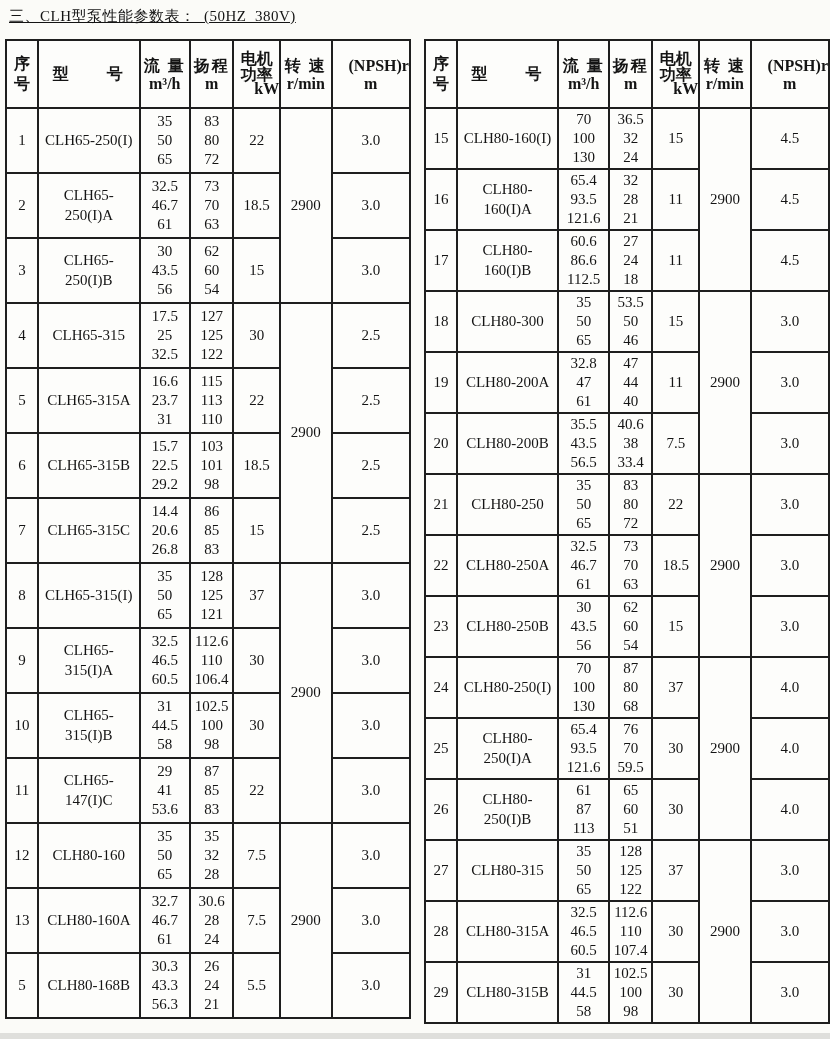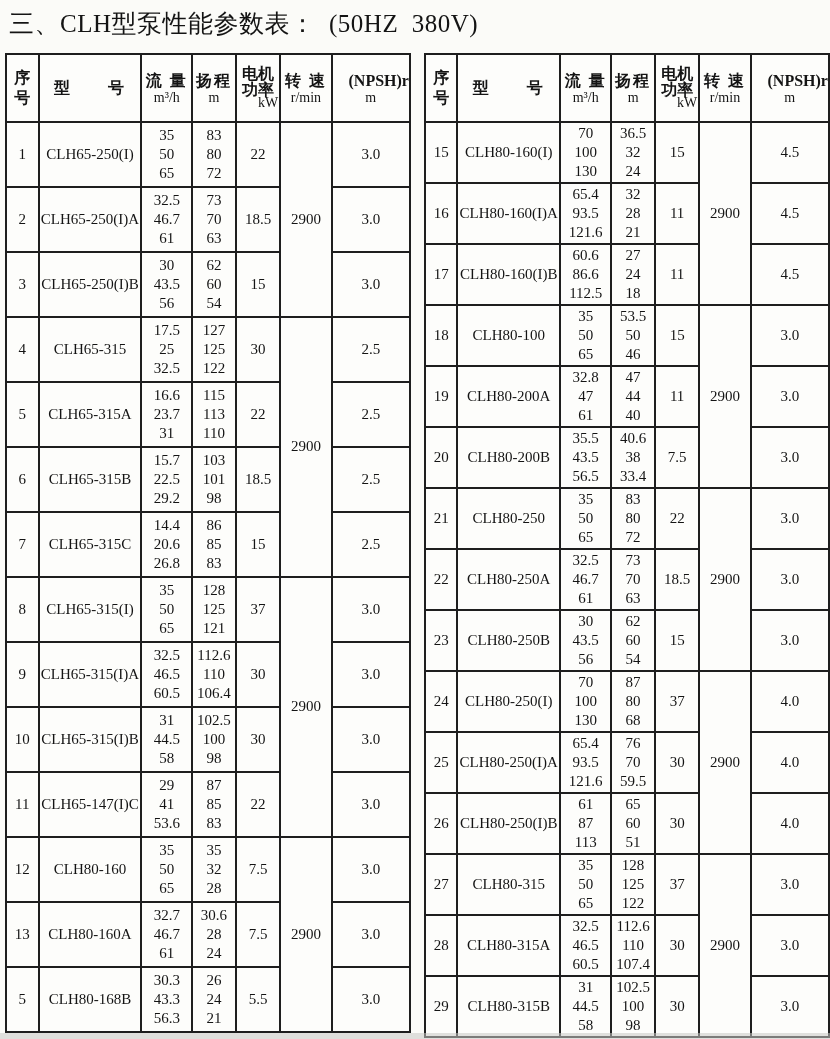--- a/index.html
+++ b/index.html
@@ -3,23 +3,24 @@
 <meta charset="utf-8">
 <style>
   html,body{margin:0;padding:0;}
   body{
     width:830px;height:1039px;position:relative;overflow:hidden;
     background:#fbfbf8;color:#141414;
     font-family:"Liberation Serif","DejaVu Serif",serif;
   }
   .page-title{
     padding:7px 0 0 9px;
-    font-size:25px;
+    font-size:15px;
     letter-spacing:0.5px;
     white-space:pre;
+    text-decoration:underline;
   }
   .tables-wrap{
     display:flex;
     gap:13px;
     margin:13px 0 0 5px;
     align-items:flex-start;
   }
   table.pump-table{
     border-collapse:collapse;
     table-layout:fixed;
@@ -32,21 +33,21 @@
     padding:0 1px;
     overflow:hidden;
   }
   table.pump-table th{
     height:66px;
     font-weight:700;
     font-size:16px;
     padding:0;
   }
   .h-main{line-height:1.22;letter-spacing:2px;}
-  .h-unit{font-size:14px;font-weight:400;line-height:1.0;letter-spacing:0;}
+  .h-unit{font-size:16px;font-weight:700;line-height:1.0;letter-spacing:0;}
   th[data-name="column-header-power"] .h-main{line-height:1.02;letter-spacing:0;}
   th[data-name="column-header-power"] .h-unit{margin-top:-2px;margin-left:20px;}
   th[data-name="column-header-npsh"] .h-main{font-size:16px;font-weight:700;letter-spacing:0;margin-left:16px;}
   th[data-name="column-header-index"] .h-main{letter-spacing:0;}
 
   table.pump-table td{font-size:15px;line-height:1.28;}
   td[data-name="cell-model"]{
     text-align:left;
     padding-left:5px;
     font-size:13.5px;
@@ -298,21 +299,21 @@
         <tr data-name="table-row">
           <td data-name="cell-index">17</td>
           <td data-name="cell-model">CLH80-160(I)B</td>
           <td data-name="cell-flow">60.6<br>86.6<br>112.5</td>
           <td data-name="cell-head">27<br>24<br>18</td>
           <td data-name="cell-power">11</td>
           <td data-name="cell-npsh">4.5</td>
         </tr>
         <tr data-name="table-row">
           <td data-name="cell-index">18</td>
-          <td data-name="cell-model">CLH80-100</td>
+          <td data-name="cell-model">CLH80-300</td>
           <td data-name="cell-flow">35<br>50<br>65</td>
           <td data-name="cell-head">53.5<br>50<br>46</td>
           <td data-name="cell-power">15</td>
           <td data-name="cell-speed" rowspan="3">2900</td>
           <td data-name="cell-npsh">3.0</td>
         </tr>
         <tr data-name="table-row">
           <td data-name="cell-index">19</td>
           <td data-name="cell-model">CLH80-200A</td>
           <td data-name="cell-flow">32.8<br>47<br>61</td>

